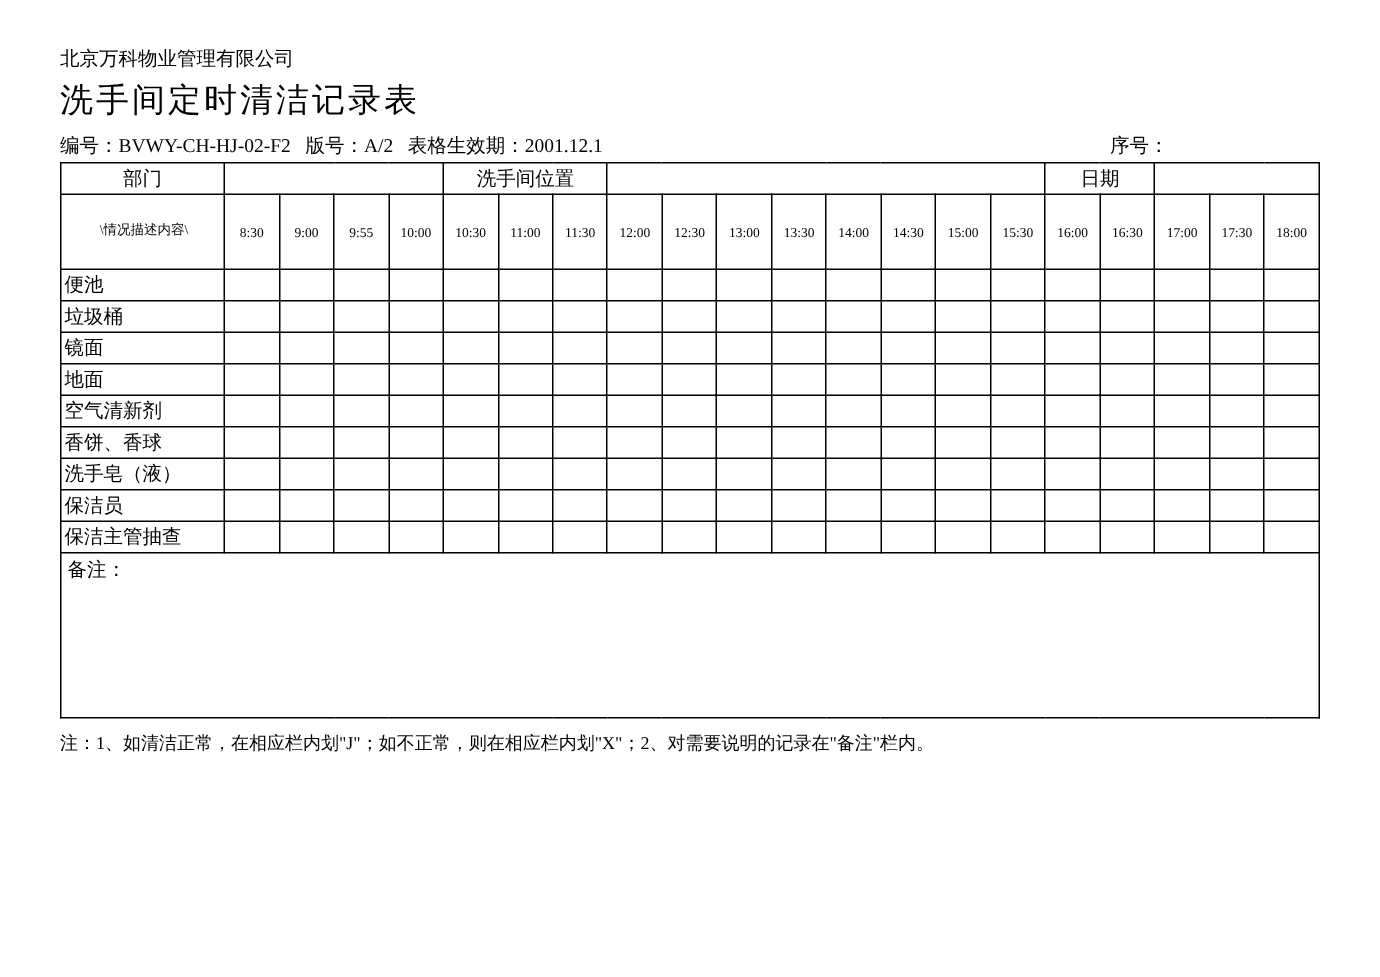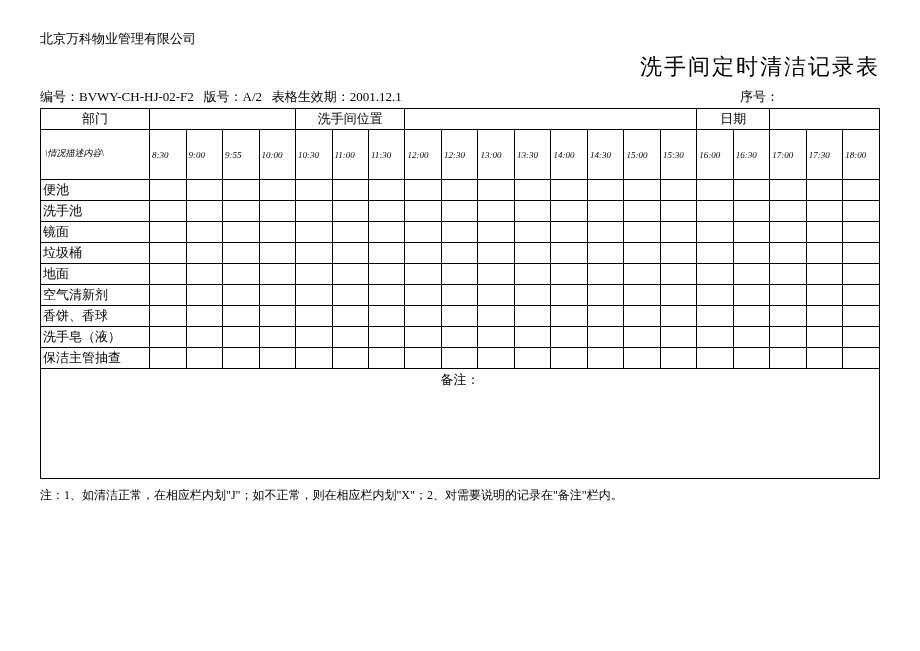--- a/index.html
+++ b/index.html
@@ -12,21 +12,21 @@
       background: #fff;
       padding: 30px 40px;
       font-size: 12px;
       color: #000;
     }
     .company-name {
       font-size: 13px;
       margin-bottom: 4px;
     }
     .title {
-      text-align: right;
+      text-align: left;
       font-size: 22px;
       font-weight: normal;
       margin-bottom: 6px;
       letter-spacing: 2px;
     }
     .meta-line {
       font-size: 13px;
       margin-bottom: 2px;
       display: flex;
     }
@@ -50,42 +50,41 @@
       padding: 1px 2px;
       height: 18px;
       overflow: hidden;
     }
     .header-row1 td {
       height: 18px;
       font-size: 13px;
       text-align: center;
     }
     .time-header td {
+      text-align: center;
       font-size: 9px;
       height: 50px;
       vertical-align: middle;
-      font-style: italic;
     }
     .desc-cell {
       text-align: left;
       font-size: 11px;
       vertical-align: bottom;
       padding-bottom: 4px;
       padding-left: 4px;
     }
     .row-label {
       font-size: 13px;
       padding-left: 2px;
     }
     .remarks-row td {
       height: 110px;
       vertical-align: top;
       font-size: 13px;
       padding: 2px 4px;
-      text-align: center;
     }
     .footnote {
       font-size: 12px;
       margin-top: 8px;
     }
     col.first { width: 13%; }
     col.timecol { width: 4.35%; }
   </style>
 </head>
 <body>
@@ -182,21 +181,21 @@
         <td></td>
         <td></td>
         <td></td>
         <td></td>
         <td></td>
         <td></td>
         <td></td>
         <td></td>
       </tr>
       <tr>
-        <td class="row-label">洗手池</td>
+        <td class="row-label">垃圾桶</td>
         <td></td>
         <td></td>
         <td></td>
         <td></td>
         <td></td>
         <td></td>
         <td></td>
         <td></td>
         <td></td>
         <td></td>
@@ -228,43 +227,20 @@
         <td></td>
         <td></td>
         <td></td>
         <td></td>
         <td></td>
         <td></td>
         <td></td>
         <td></td>
       </tr>
       <tr>
-        <td class="row-label">垃圾桶</td>
-        <td></td>
-        <td></td>
-        <td></td>
-        <td></td>
-        <td></td>
-        <td></td>
-        <td></td>
-        <td></td>
-        <td></td>
-        <td></td>
-        <td></td>
-        <td></td>
-        <td></td>
-        <td></td>
-        <td></td>
-        <td></td>
-        <td></td>
-        <td></td>
-        <td></td>
-        <td></td>
-      </tr>
-      <tr>
         <td class="row-label">地面</td>
         <td></td>
         <td></td>
         <td></td>
         <td></td>
         <td></td>
         <td></td>
         <td></td>
         <td></td>
         <td></td>
@@ -321,20 +297,43 @@
         <td></td>
         <td></td>
         <td></td>
         <td></td>
         <td></td>
         <td></td>
         <td></td>
       </tr>
       <tr>
         <td class="row-label">洗手皂（液）</td>
+        <td></td>
+        <td></td>
+        <td></td>
+        <td></td>
+        <td></td>
+        <td></td>
+        <td></td>
+        <td></td>
+        <td></td>
+        <td></td>
+        <td></td>
+        <td></td>
+        <td></td>
+        <td></td>
+        <td></td>
+        <td></td>
+        <td></td>
+        <td></td>
+        <td></td>
+        <td></td>
+      </tr>
+      <tr>
+        <td class="row-label">保洁员</td>
         <td></td>
         <td></td>
         <td></td>
         <td></td>
         <td></td>
         <td></td>
         <td></td>
         <td></td>
         <td></td>
         <td></td>

